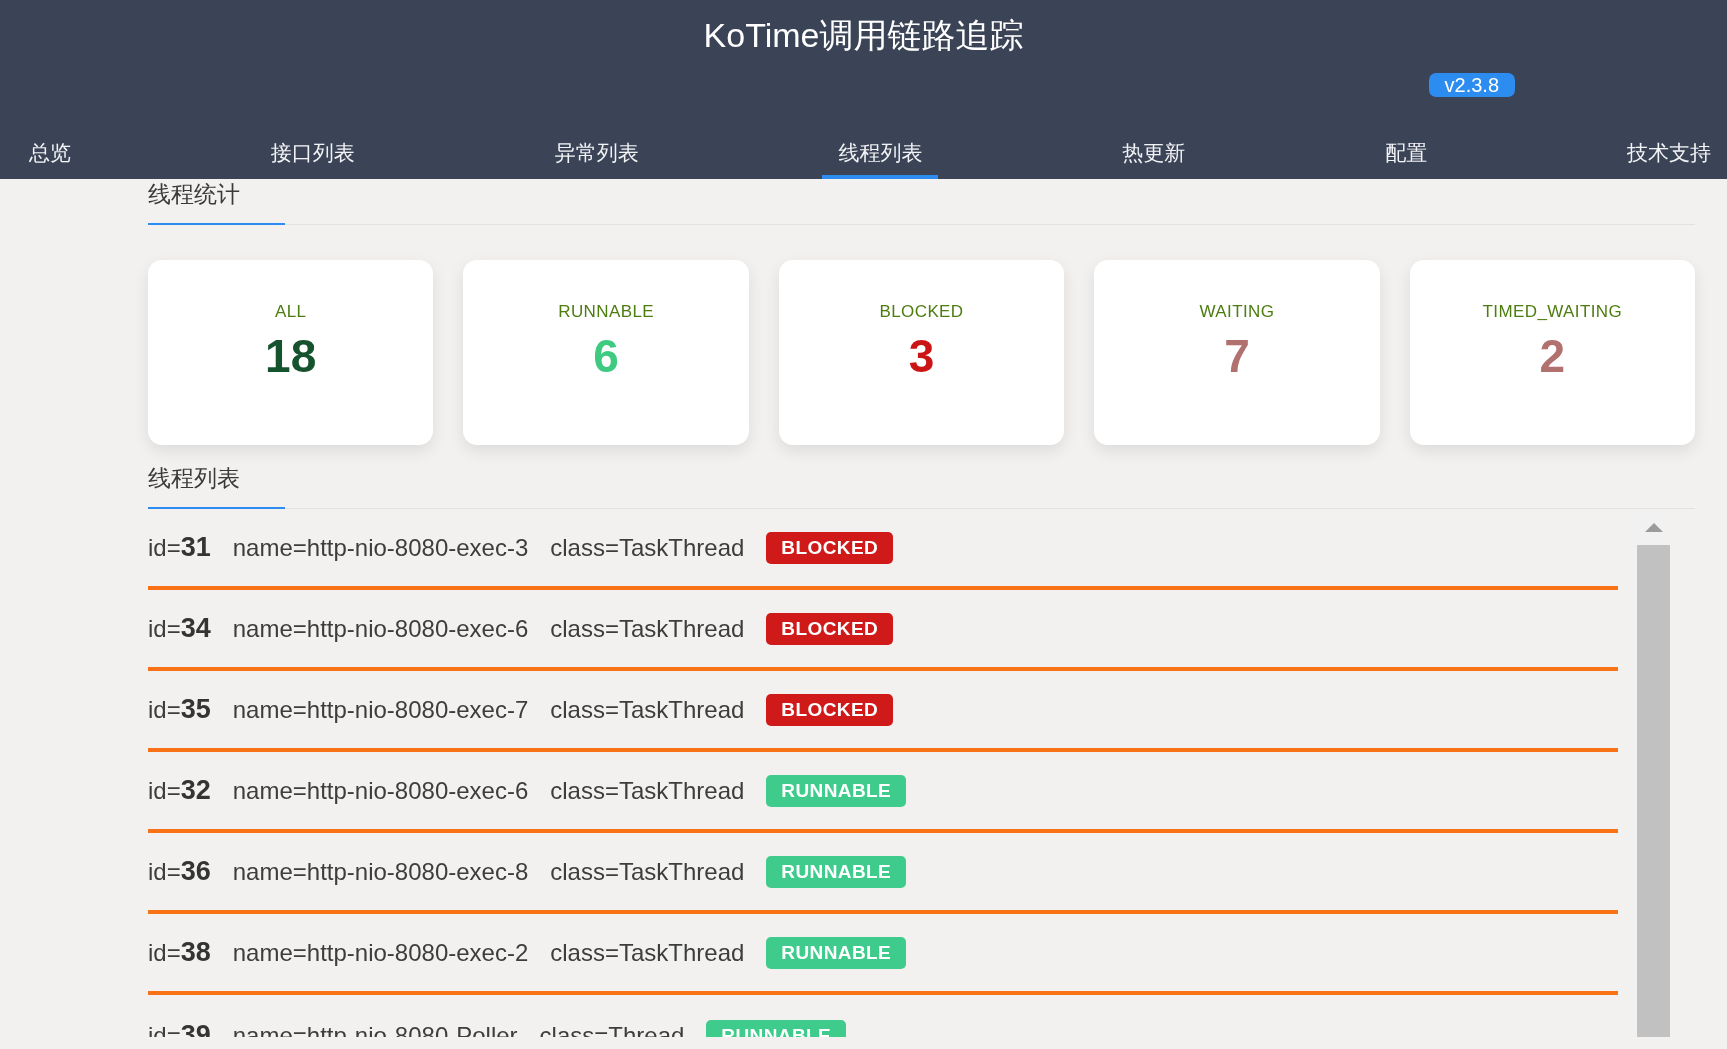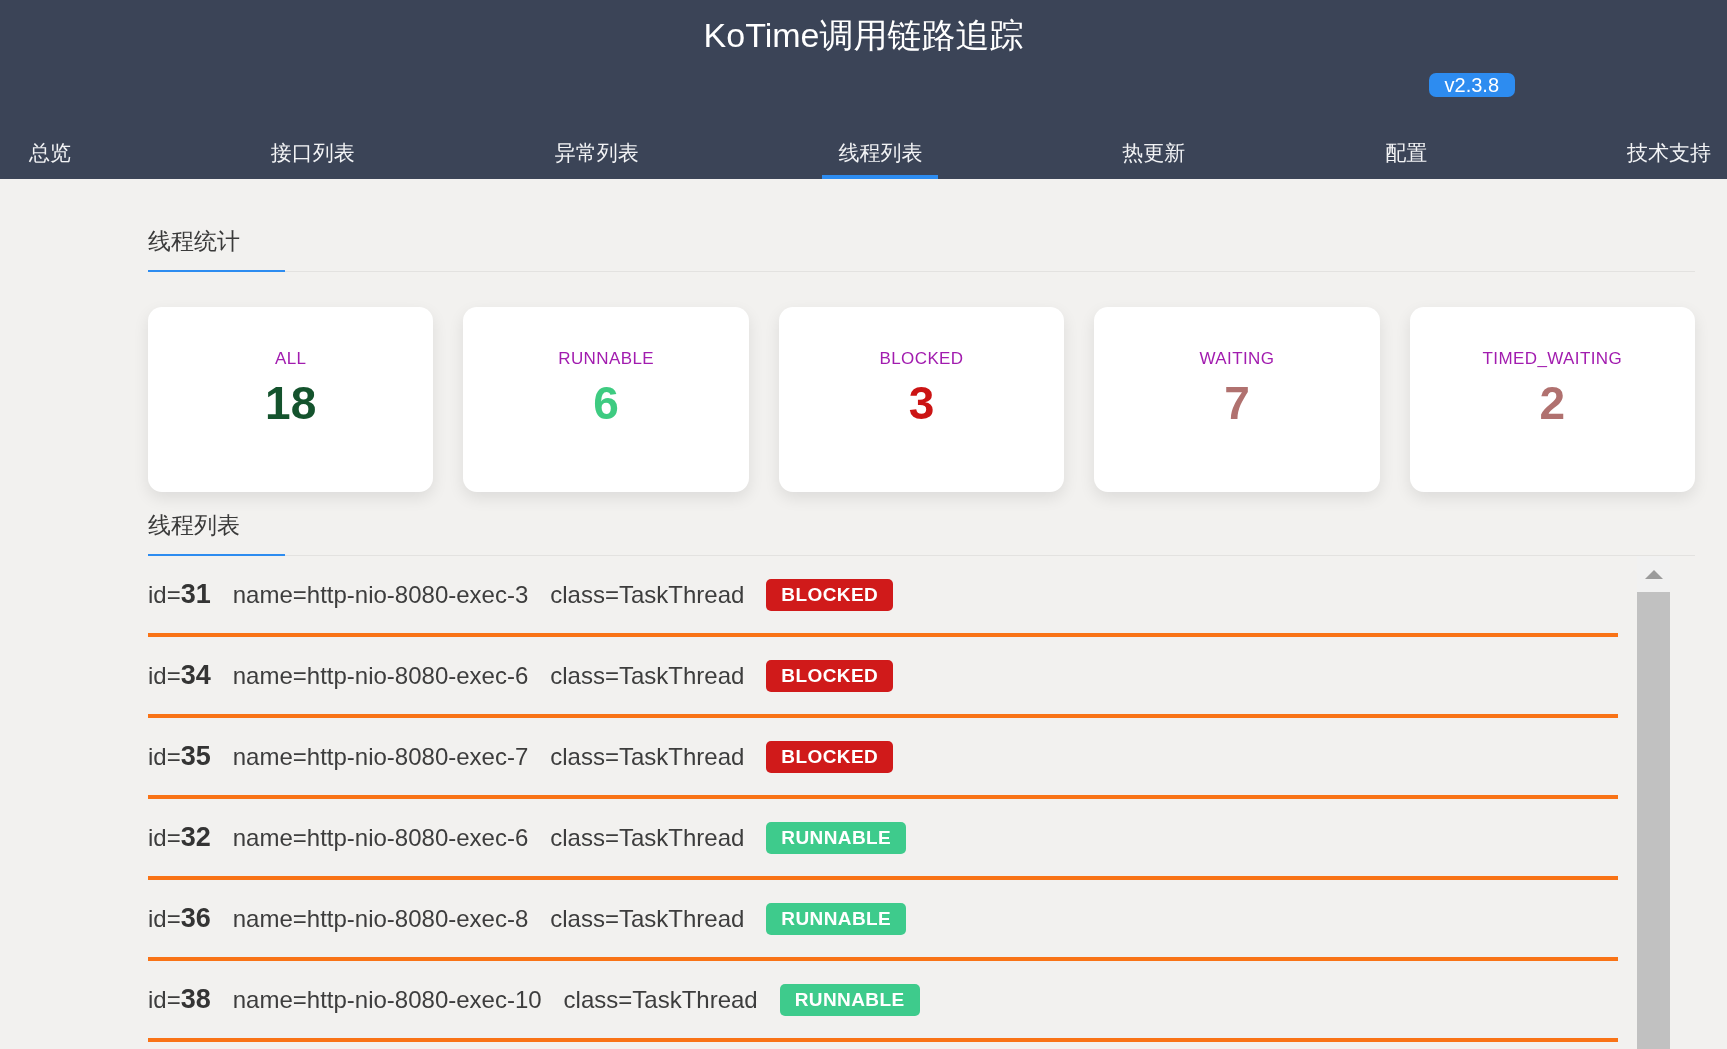--- a/index.html
+++ b/index.html
@@ -52,21 +52,21 @@
     font-size:20px;
     line-height:20px;
     padding:2px 16px;
     border-radius:7px;
   }
   
   .main { padding:0 32px 0 148px; }
   .section-head {
     border-bottom:1px solid #e3e2e0;
   }
-  .section-head.stats { margin-top:47px; }
+  .section-head.stats { }
   .section-head.threads { margin-top:18px; }
   .section-title {
     display:inline-block;
     font-size:23px;
     font-weight:400;
     color:#3a3a3a;
     padding:0 45px 13px 0;
     border-bottom:2px solid var(--accent,#2d8cf0);
     margin-bottom:-1px;
   }
@@ -83,21 +83,21 @@
     border-radius:14px;
     box-shadow:0 6px 16px rgba(0,0,0,0.09);
     display:flex;
     flex-direction:column;
     align-items:center;
     padding-top:42px;
   }
   .card-label {
     font-size:17px;
     letter-spacing:0.4px;
-    color:#a21caf;
+    color:#4d7c0f;
   }
   .card-value {
     margin-top:8px;
     font-size:46px;
     font-weight:700;
     line-height:52px;
   }
   
   .thread-list {
     position:relative;
@@ -236,21 +236,21 @@
           <span class="state-badge" style="background: rgb(62, 203, 140);">RUNNABLE</span>
         </div>
         <div class="thread-row">
           <span class="seg seg-id">id=<b>36</b></span>
           <span class="seg">name=http-nio-8080-exec-8</span>
           <span class="seg">class=TaskThread</span>
           <span class="state-badge" style="background: rgb(62, 203, 140);">RUNNABLE</span>
         </div>
         <div class="thread-row">
           <span class="seg seg-id">id=<b>38</b></span>
-          <span class="seg">name=http-nio-8080-exec-10</span>
+          <span class="seg">name=http-nio-8080-exec-2</span>
           <span class="seg">class=TaskThread</span>
           <span class="state-badge" style="background: rgb(62, 203, 140);">RUNNABLE</span>
         </div>
         <div class="thread-row">
           <span class="seg seg-id">id=<b>39</b></span>
           <span class="seg">name=http-nio-8080-Poller</span>
           <span class="seg">class=Thread</span>
           <span class="state-badge" style="background: rgb(62, 203, 140);">RUNNABLE</span>
         </div>
       </div>

